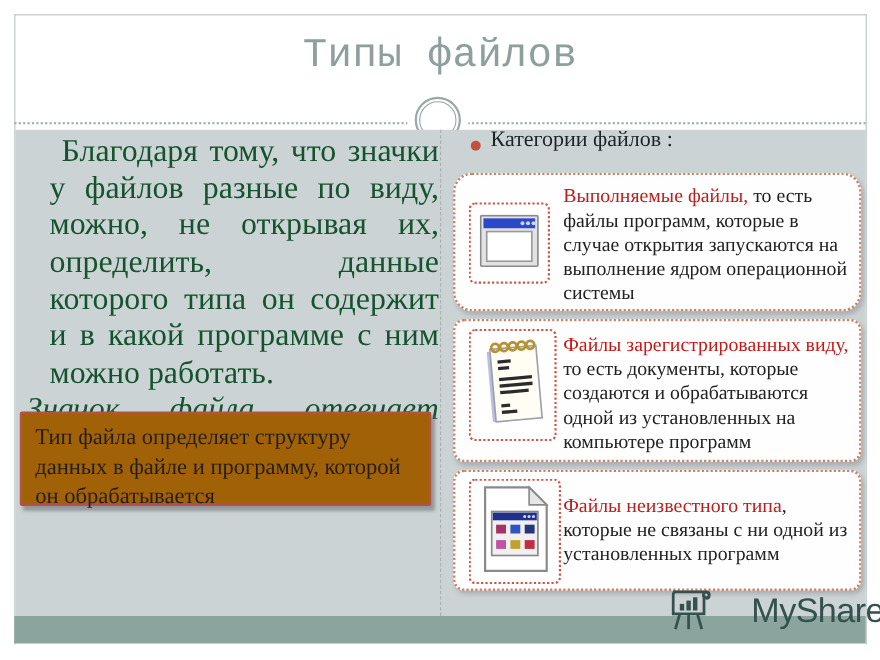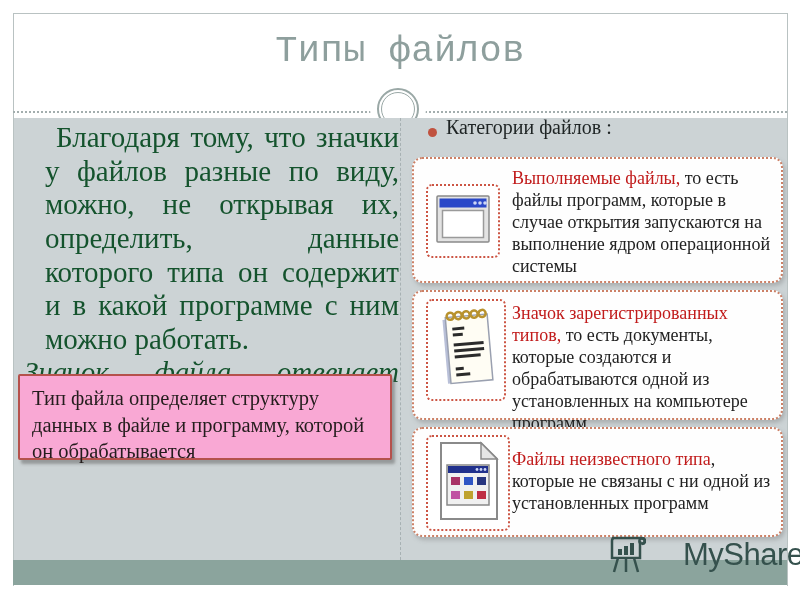--- a/index.html
+++ b/index.html
@@ -40,33 +40,33 @@
   
   .left-text{
     position:absolute;left:24px;top:121px;width:375px;
     font-size:29px;line-height:1.16;color:#14532d;text-align:justify;
   }
   .left-text p{margin:0;}
   .left-text .p1{margin-left:21px;text-indent:11px;}
   .left-text .p2{padding-left:20px;text-indent:-20px;font-style:italic;}
   .note-box{
     position:absolute;left:18px;top:374px;width:346px;height:64px;
-    background:#f9a8d4;border:2px solid #b5514c;border-radius:2px;
+    background:#a16207;border:2px solid #b5514c;border-radius:2px;
     padding:9px 12px;box-shadow:3px 4px 3px rgba(95,95,95,.5);
     font-size:20.5px;line-height:1.3;color:#241d1d;
   }
   
   .cat-heading{position:absolute;left:446px;top:116px;font-size:20px;color:#1e2424;text-align:center;}
   .cat-bullet{position:absolute;left:428px;top:128px;width:9px;height:9px;border-radius:50%;background:#c0523f;}
   .card{
     position:absolute;left:412px;width:367px;background:#fefefe;
     border:2px dotted #cc8066;border-radius:10px;
     box-shadow:2px 3px 4px rgba(110,110,110,.35);
   }
-  .card-1{top:157px;height:122px;}
+  .card-1{top:157px;height:122px;border-radius:17px;}
   .card-2{top:290px;height:126px;}
   .card-3{top:427px;height:106px;text-decoration:underline;}
   .icon-box{
     position:absolute;background:#fff;border:2px dotted #cc5544;border-radius:6px;
     display:flex;align-items:center;justify-content:center;
   }
   .card-1 .icon-box{left:12px;top:25px;width:70px;height:70px;}
   .card-2 .icon-box{left:12px;top:7px;width:76px;height:98px;}
   .card-3 .icon-box{left:12px;top:6px;width:80px;height:92px;}
   .card-text{
@@ -156,21 +156,21 @@
               <line x1="19" y1="44" x2="49" y2="44"></line>
               <line x1="19" y1="50" x2="45" y2="50"></line>
               <line x1="19" y1="62" x2="27" y2="62"></line>
               <line x1="19" y1="68" x2="33" y2="68"></line>
             </g>
           </g>
         </svg>
       </span>
     </div>
     <div class="card-text">
-      <span class="card-title">Значок зарегистрированных типов,</span><span> то есть документы, которые создаются и обрабатываются одной из установленных на компьютере программ</span>
+      <span class="card-title">Файлы зарегистрированных виду,</span><span> то есть документы, которые создаются и обрабатываются одной из установленных на компьютере программ</span>
     </div>
   </div>
 
   <div class="card card-3">
     <div class="icon-box">
       <span>
         <svg width="66" height="80" viewBox="0 0 66 80">
           <path d="M6 2 H46 L62 18 V78 H6 Z" fill="#ffffff" stroke="#8a8a8a" stroke-width="2"></path>
           <path d="M46 2 L62 18 H46 Z" fill="#e6e6e6" stroke="#8a8a8a" stroke-width="1.5"></path>
           <rect x="12" y="24" width="42" height="40" fill="#f0f0f0" stroke="#888" stroke-width="1.5"></rect>

